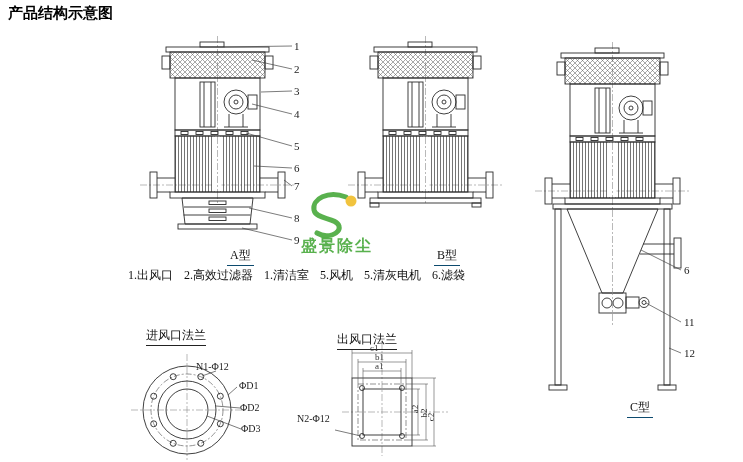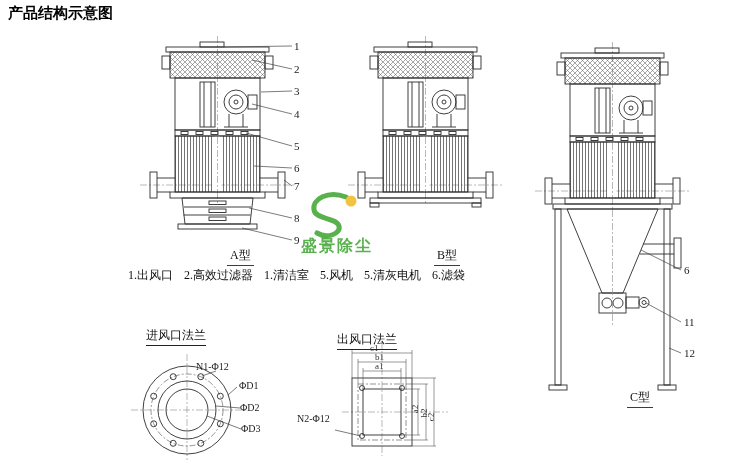--- a/index.html
+++ b/index.html
@@ -201,21 +201,21 @@
   <span class="co" style="left:294px;top:180px">7</span>
   <span class="co" style="left:294px;top:212px">8</span>
   <span class="co" style="left:294px;top:234px">9</span>
 
   <span class="co" style="left:684px;top:264px">6</span>
   <span class="co" style="left:684px;top:316px">11</span>
   <span class="co" style="left:684px;top:347px">12</span>
 
   <span class="tlabel" style="left:193px;top:247px">A型</span>
   <span class="tlabel" style="left:400px;top:247px">B型</span>
-  <span class="tlabel" style="left:593px;top:389px">C型</span>
+  <span class="tlabel" style="left:593px;top:399px">C型</span>
 
   <div class="legend" style="left:128px;top:267px">
     <span>1.出风口</span>
     <span>2.高效过滤器</span>
     <span>1.清洁室</span>
     <span>5.风机</span>
     <span>5.清灰电机</span>
     <span>6.滤袋</span>
   </div>
 

